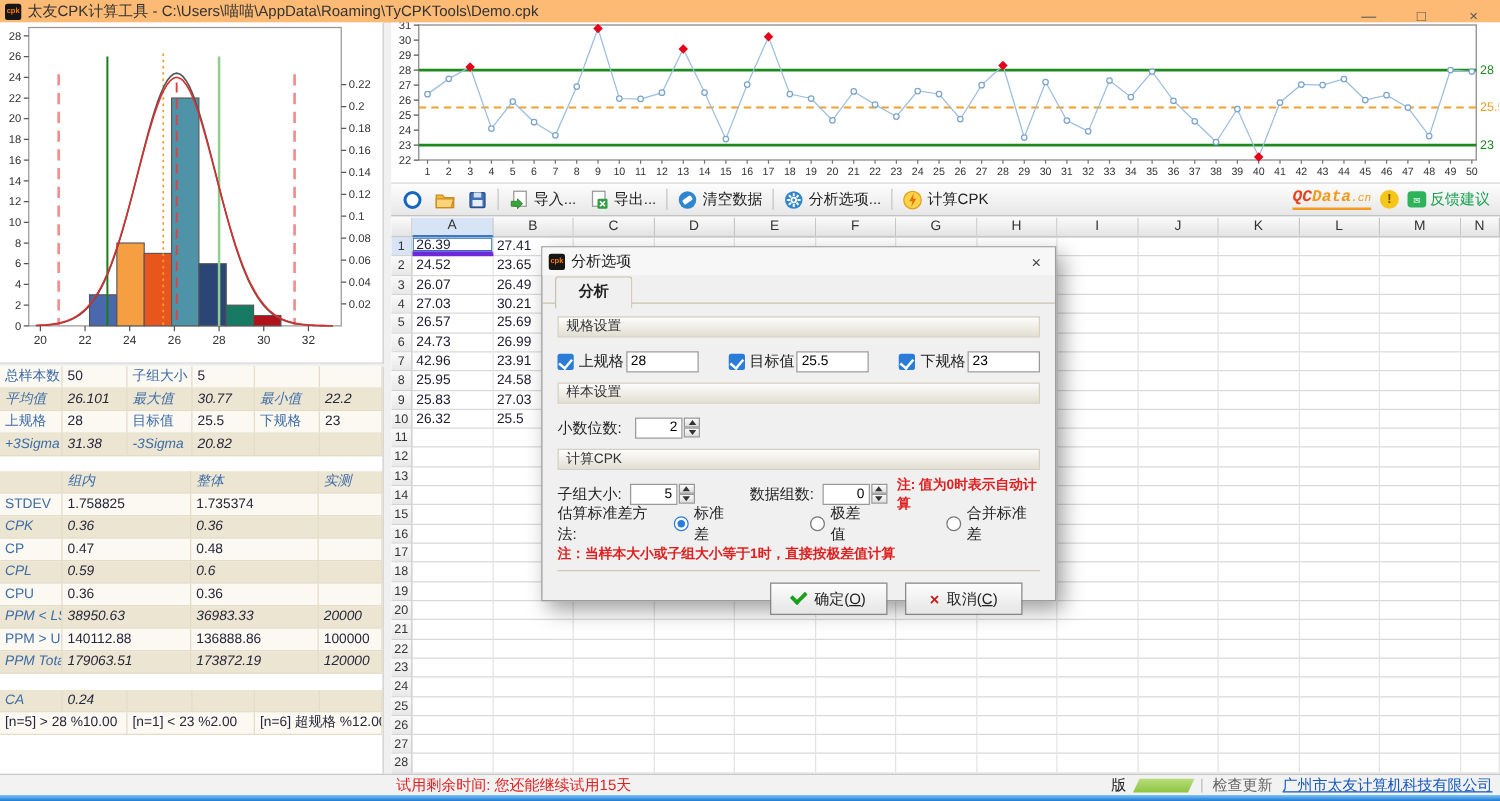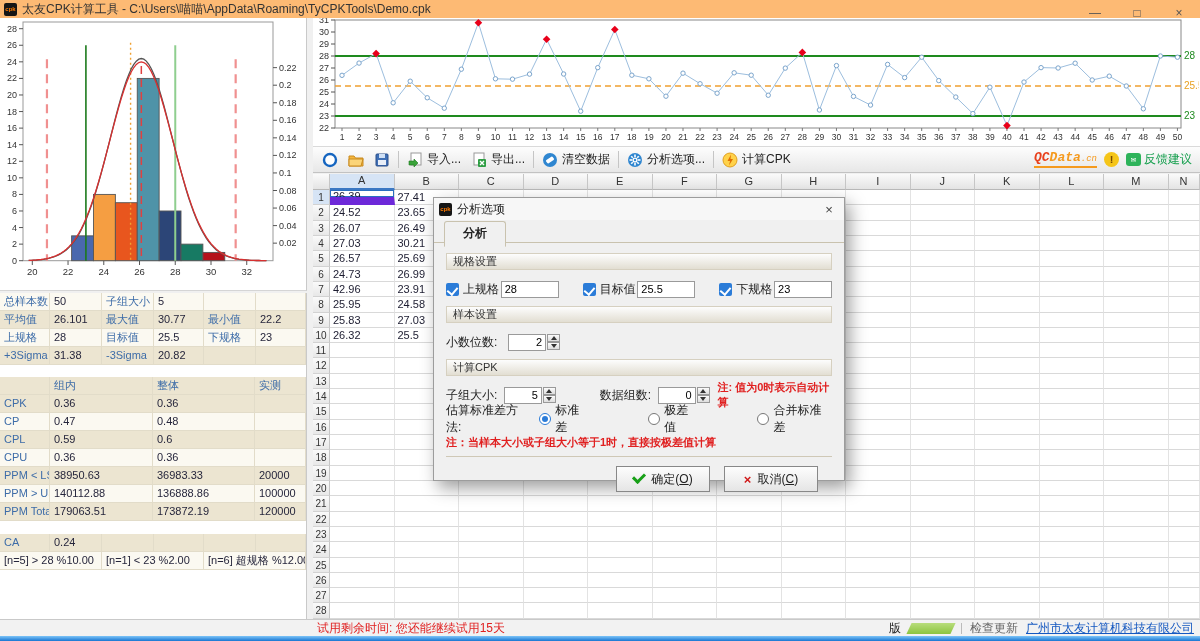--- a/index.html
+++ b/index.html
@@ -29,37 +29,37 @@
   .brand .qc{color:#e8401c;} .brand .dt{color:#f59a1e;} .brand .cn{color:#f59a1e;font-size:9px;font-weight:normal;}
   .warnicon{width:15px;height:15px;border-radius:50%;background:#f5c518;color:#7a4a00;font-weight:bold;
     font-size:11px;display:flex;align-items:center;justify-content:center;}
   .fb{display:flex;align-items:center;gap:3px;color:#18a050;font-size:12px;}
   .fbicon{width:15px;height:13px;border-radius:3px;background:#2db35a;color:#fff;font-size:9px;
     display:flex;align-items:center;justify-content:center;}
   
   #stats{position:absolute;left:0;top:293px;width:306px;height:326px;background:#fff;
     border-right:1px solid #c9c9c9;font-size:11px;}
   .trow{display:flex;height:17px;line-height:17px;border-bottom:1px solid #e2dcc9;}
-  .trow.alt{background:#ece5d1;} .trow.lite{background:#fbf9f1;}
+  .trow.alt{background:#ece5d1;font-style:italic;} .trow.lite{background:#fbf9f1;}
   .tcell{box-sizing:border-box;border-right:1px solid #e2dcc9;padding-left:4px;overflow:hidden;white-space:nowrap;}
   .tlabel{color:#3d6ca8;} .tval{color:#26263c;}
   .gap{height:12px;} .gap2{height:13px;}
   
   #sheet{position:absolute;left:313px;top:174px;width:887px;height:445px;background:#fff;overflow:hidden;font-size:11px;}
   .shead{display:flex;height:16px;}
   .hcell{box-sizing:border-box;background:linear-gradient(#fafafa,#e4e4e4);border-right:1px solid #c6c6c6;
     border-bottom:1px solid #b8b8b8;text-align:center;line-height:15px;color:#333;}
   .hcell.sel{background:#d6e4f5;border-bottom:2px solid #3b78c3;line-height:13px;}
   .srow{display:flex;height:15.32px;}
   .rhdr{box-sizing:border-box;width:17px;background:linear-gradient(#fafafa,#e8e8e8);border-right:1px solid #c6c6c6;
     border-bottom:1px solid #d2d2d2;text-align:center;line-height:15px;color:#333;font-size:10px;}
   .rhdr.sel{background:#d6e4f5;}
   .scell{box-sizing:border-box;border-right:1px solid #e3e3e3;border-bottom:1px solid #d9d9d9;
     padding-left:3px;line-height:15px;color:#1c1c30;overflow:hidden;}
-  .scell.selcell{box-shadow:inset 0 0 0 1px #2a6fc0;border-bottom:8px solid #6d28d9;line-height:13px;}
+  .scell.selcell{box-shadow:inset 0 0 0 1px #2a6fc0;border-bottom:4px solid #6d28d9;line-height:13px;}
   
   .dialog{position:absolute;left:433px;top:197px;width:412px;height:284px;background:#f0f0f0;
     border:1px solid #9c9c9c;box-shadow:5px 7px 16px rgba(0,0,0,.38);z-index:50;font-size:12px;box-sizing:border-box;}
   .dlg-title{height:22px;display:flex;align-items:center;background:#f7f7f7;}
   .dlg-title .appicon{width:13px;height:13px;margin:0 5px 0 5px;}
   .dlg-close{margin-left:auto;width:30px;text-align:center;color:#444;font-size:13px;}
   .dlg-tabs{height:23px;border-bottom:1px solid #c9c2ae;padding-left:10px;box-sizing:border-box;}
   .dlg-tab{display:inline-block;padding:3px 18px 4px;border:1px solid #c9c2ae;border-bottom:1px solid #f0f0f0;
     border-radius:3px 3px 0 0;font-weight:bold;background:#f0f0f0;position:relative;top:1px;}
   .dlg-body{padding:5px 12px 0;}
@@ -498,20 +498,26 @@
         <div class="tcell tlabel" style="width: 52px;"></div>
         <div class="tcell tval" style="width: 50px;"></div>
       </div>
       <div class="gap"></div>
       <div class="trow alt">
         <div class="tcell tlabel" style="width: 50px;"></div>
         <div class="tcell tlabel" style="width: 103px;">组内</div>
         <div class="tcell tlabel" style="width: 102px;">整体</div>
         <div class="tcell tlabel" style="width: 51px;">实测</div>
       </div>
+      <div class="trow lite">
+        <div class="tcell tlabel" style="width: 50px;">STDEV</div>
+        <div class="tcell tval" style="width: 103px;">1.758825</div>
+        <div class="tcell tval" style="width: 102px;">1.735374</div>
+        <div class="tcell tval" style="width: 51px;"></div>
+      </div>
       <div class="trow alt">
         <div class="tcell tlabel" style="width: 50px;">CPK</div>
         <div class="tcell tval" style="width: 103px;">0.36</div>
         <div class="tcell tval" style="width: 102px;">0.36</div>
         <div class="tcell tval" style="width: 51px;"></div>
       </div>
       <div class="trow lite">
         <div class="tcell tlabel" style="width: 50px;">CP</div>
         <div class="tcell tval" style="width: 103px;">0.47</div>
         <div class="tcell tval" style="width: 102px;">0.48</div>

